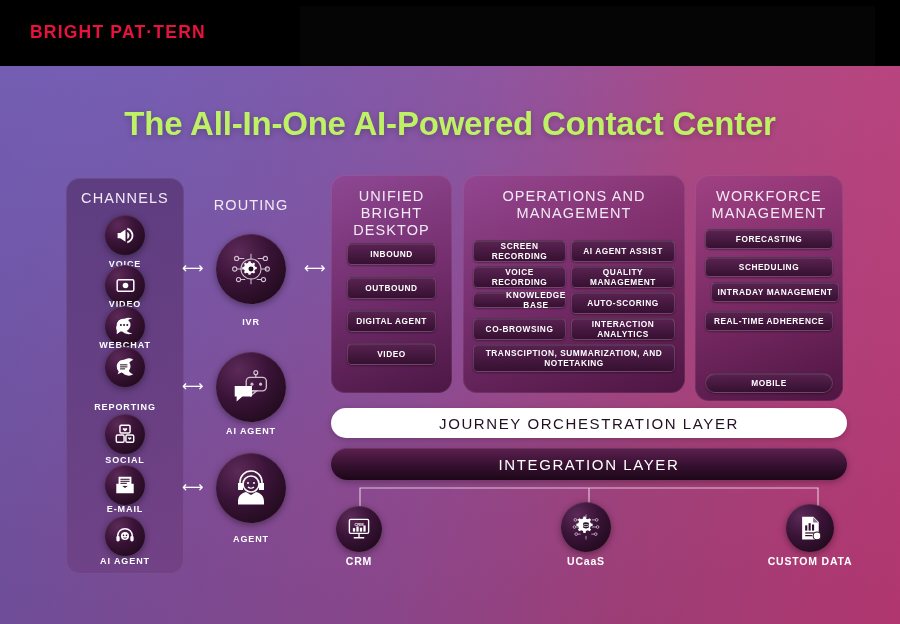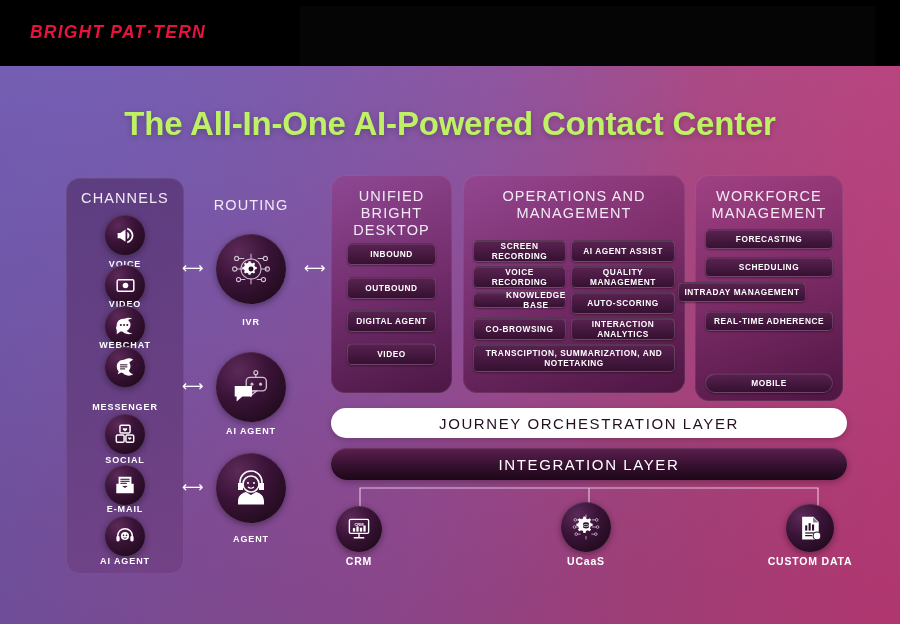--- a/index.html
+++ b/index.html
@@ -7,21 +7,21 @@
     width:900px;height:624px;overflow:hidden;
     font-family:"Liberation Sans", sans-serif;
     background:#000;
   }
   .stage{position:relative;width:900px;height:624px;overflow:hidden;}
 
   
   .topbar{position:absolute;left:0;top:0;width:900px;height:66px;background:#000;}
   .topbar-inset{position:absolute;left:300px;top:6px;width:575px;height:60px;background:#050505;}
   .logo{position:absolute;left:30px;top:22px;font-size:17.5px;font-weight:700;
-        letter-spacing:1.2px;color:#e8123c;font-family:"Liberation Sans",sans-serif;font-style:italic;}
+        letter-spacing:1.2px;color:#e8123c;font-family:"Liberation Sans",sans-serif;}
 
   
   .canvas{position:absolute;left:0;top:66px;width:900px;height:558px;
     background:
       radial-gradient(120% 140% at 8% 0%, rgba(110,88,178,0.85) 0%, rgba(110,88,178,0) 58%),
       linear-gradient(100deg,#6f55a8 0%,#834f9c 26%,#954a93 50%,#a8427f 72%,#bd3a77 100%);
   }
   .canvas:after{content:"";position:absolute;inset:0;
     background:linear-gradient(180deg,rgba(255,255,255,0.04) 0%,rgba(0,0,0,0.07) 100%);
     pointer-events:none;}
@@ -120,21 +120,21 @@
 
   <div class="circ" style="left:105px;top:347px;width:40px;height:40px;">
     <svg width="22" height="22" viewBox="0 0 24 24">
       <path fill="#fff" d="M21 4a8.5 8.5 0 0 0 0 16 9.4 9.4 0 1 1 0-16z"></path>
       <path fill="#fff" d="M3 11.2C3 7.2 6.4 4 10.6 4S18 7.2 18 11.2s-3.3 7.2-7.4 7.2c-.9 0-1.8-.15-2.6-.42L4 20l1.1-3.1A7 7 0 0 1 3 11.2z"></path>
       <rect x="6.6" y="9.1" width="8" height="1.1" fill="#2b0f29"></rect>
         <rect x="6.6" y="11.3" width="8" height="1.1" fill="#2b0f29"></rect>
         <rect x="6.6" y="13.5" width="5.5" height="1.1" fill="#2b0f29"></rect>
     </svg>
   </div>
-  <div class="lbl" style="left:66px;top:402px;width:118px;">MESSENGER</div>
+  <div class="lbl" style="left:66px;top:402px;width:118px;">REPORTING</div>
 
   <div class="circ" style="left:105px;top:414px;width:40px;height:40px;">
     <svg width="22" height="22" viewBox="0 0 24 24">
       <rect x="6.5" y="2.5" width="11" height="8.5" rx="1.4" fill="none" stroke="#fff" stroke-width="1.6"></rect>
       <path fill="#fff" d="M12 9.4l-2.1-2c-.7-.7-.2-1.9.8-1.9.5 0 .9.25 1.3.7.4-.45.8-.7 1.3-.7 1 0 1.5 1.2.8 1.9L12 9.4z"></path>
       <rect x="2.5" y="13" width="8.5" height="8" rx="1.4" fill="none" stroke="#fff" stroke-width="1.6"></rect>
       <rect x="13" y="13" width="8.5" height="8" rx="1.4" fill="none" stroke="#fff" stroke-width="1.6"></rect>
       <path fill="#fff" d="M17.2 18.6l-1.7-1.6c-.55-.55-.15-1.5.65-1.5.4 0 .75.2 1.05.55.3-.35.65-.55 1.05-.55.8 0 1.2.95.65 1.5l-1.7 1.6z"></path>
     </svg>
   </div>
@@ -237,21 +237,21 @@
   <div class="chip" style="position:absolute;left:571px;top:292px;width:104px;height:22px;">AUTO-SCORING</div>
   <div class="chip" style="position:absolute;left:571px;top:318px;width:104px;height:22px;">INTERACTION ANALYTICS</div>
 
   <div class="chip" style="position:absolute;left:473px;top:344px;width:202px;height:28px;">TRANSCIPTION, SUMMARIZATION, AND NOTETAKING</div>
 
   <div class="panel chip-col" style="left:695px;top:175px;width:148px;height:226px;"></div>
   <div class="panel-head" style="position:absolute;left:697px;top:188px;width:144px;">WORKFORCE MANAGEMENT</div>
 
   <div class="chip" style="position:absolute;left:705px;top:229px;width:128px;height:20px;">FORECASTING</div>
   <div class="chip" style="position:absolute;left:705px;top:257px;width:128px;height:20px;">SCHEDULING</div>
-  <div class="chip" style="position:absolute;left:678px;top:282px;width:128px;height:20px;">INTRADAY MANAGEMENT</div>
+  <div class="chip" style="position:absolute;left:711px;top:282px;width:128px;height:20px;">INTRADAY MANAGEMENT</div>
   <div class="chip" style="position:absolute;left:705px;top:311px;width:128px;height:20px;">REAL-TIME ADHERENCE</div>
   <div class="chip" style="position:absolute;left:705px;top:373px;width:128px;height:20px;border-radius:10px;">MOBILE</div>
 
   <div class="layer layer-white" style="left:331px;top:408px;width:516px;height:30px;">JOURNEY ORCHESTRATION LAYER</div>
   <div class="layer layer-dark" style="left:331px;top:448px;width:516px;height:32px;">INTEGRATION LAYER</div>
 
   <svg style="position:absolute;left:331px;top:480px;width:516px;height:30px;">
     <path class="connector" d="M29 28 L29 8 L487 8 L487 28 M258 8 L258 28"></path>
   </svg>
 

